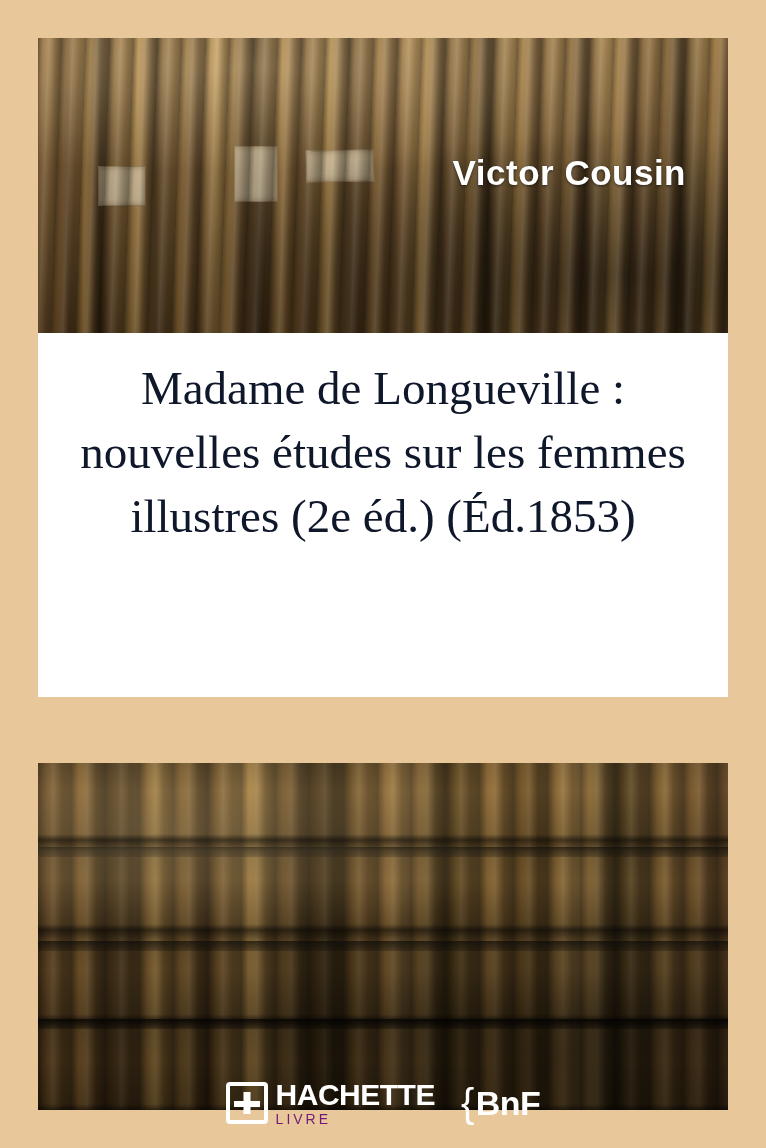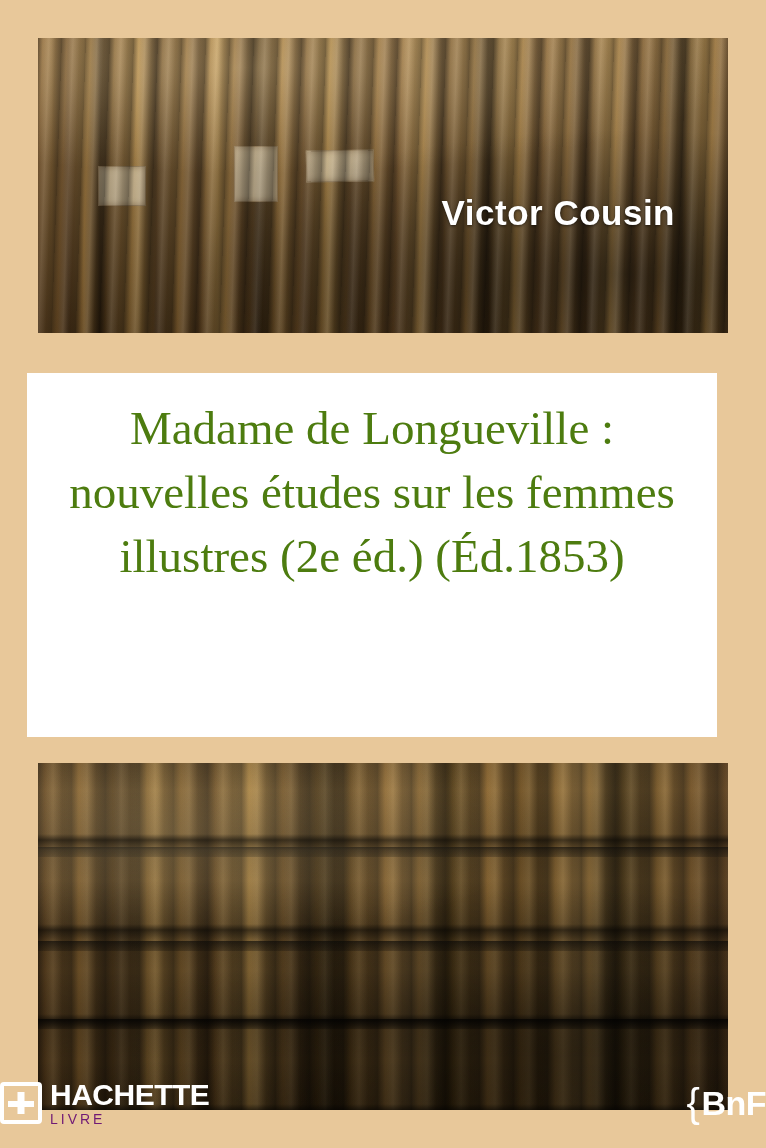--- a/index.html
+++ b/index.html
@@ -59,26 +59,25 @@
     border: 1px solid rgba(90,60,25,0.55);
     box-shadow: inset 0 0 6px rgba(80,50,20,0.5);
   }
   .photo-top .label-a { left: 60px; top: 128px; width: 46px; height: 38px; }
   .photo-top .label-b { left: 196px; top: 108px; width: 42px; height: 54px; }
   .photo-top .label-c { left: 268px; top: 112px; width: 66px; height: 30px; transform: rotate(-1deg); }
 
   
   .title-block {
     position: absolute;
-    left: 27px;
+    left: 38px;
     top: 333px;
     width: 690px;
     height: 364px;
     background: #ffffff;
-    margin-top: 40px;
   }
   .author {
     position: absolute;
     right: 42px;
     top: -180px;
     font-family: "Liberation Sans", sans-serif;
     font-weight: bold;
     font-size: 35px;
     color: #ffffff;
     letter-spacing: 0.5px;
@@ -87,21 +86,21 @@
   }
   .title {
     position: absolute;
     left: 40px;
     right: 40px;
     top: 24px;
     text-align: center;
     font-family: "Liberation Serif", serif;
     font-size: 47px;
     line-height: 1.36;
-    color: #4d7c0f;
+    color: #0f172a;
     font-weight: normal;
   }
 
   
   .photo-bottom {
     position: absolute;
     left: 38px;
     top: 763px;
     width: 690px;
     height: 347px;
@@ -141,21 +140,21 @@
   .shelf-2 { top: 178px; }
   .shelf-3 { top: 256px; }
 
   
   .logos {
     position: absolute;
     left: 0; right: 0;
     bottom: 22px;
     display: flex;
     align-items: center;
-    justify-content: space-between;
+    justify-content: center;
     gap: 26px;
     z-index: 5;
   }
   .hachette {
     display: flex;
     align-items: center;
     gap: 8px;
   }
   .hachette-mark {
     width: 42px;

